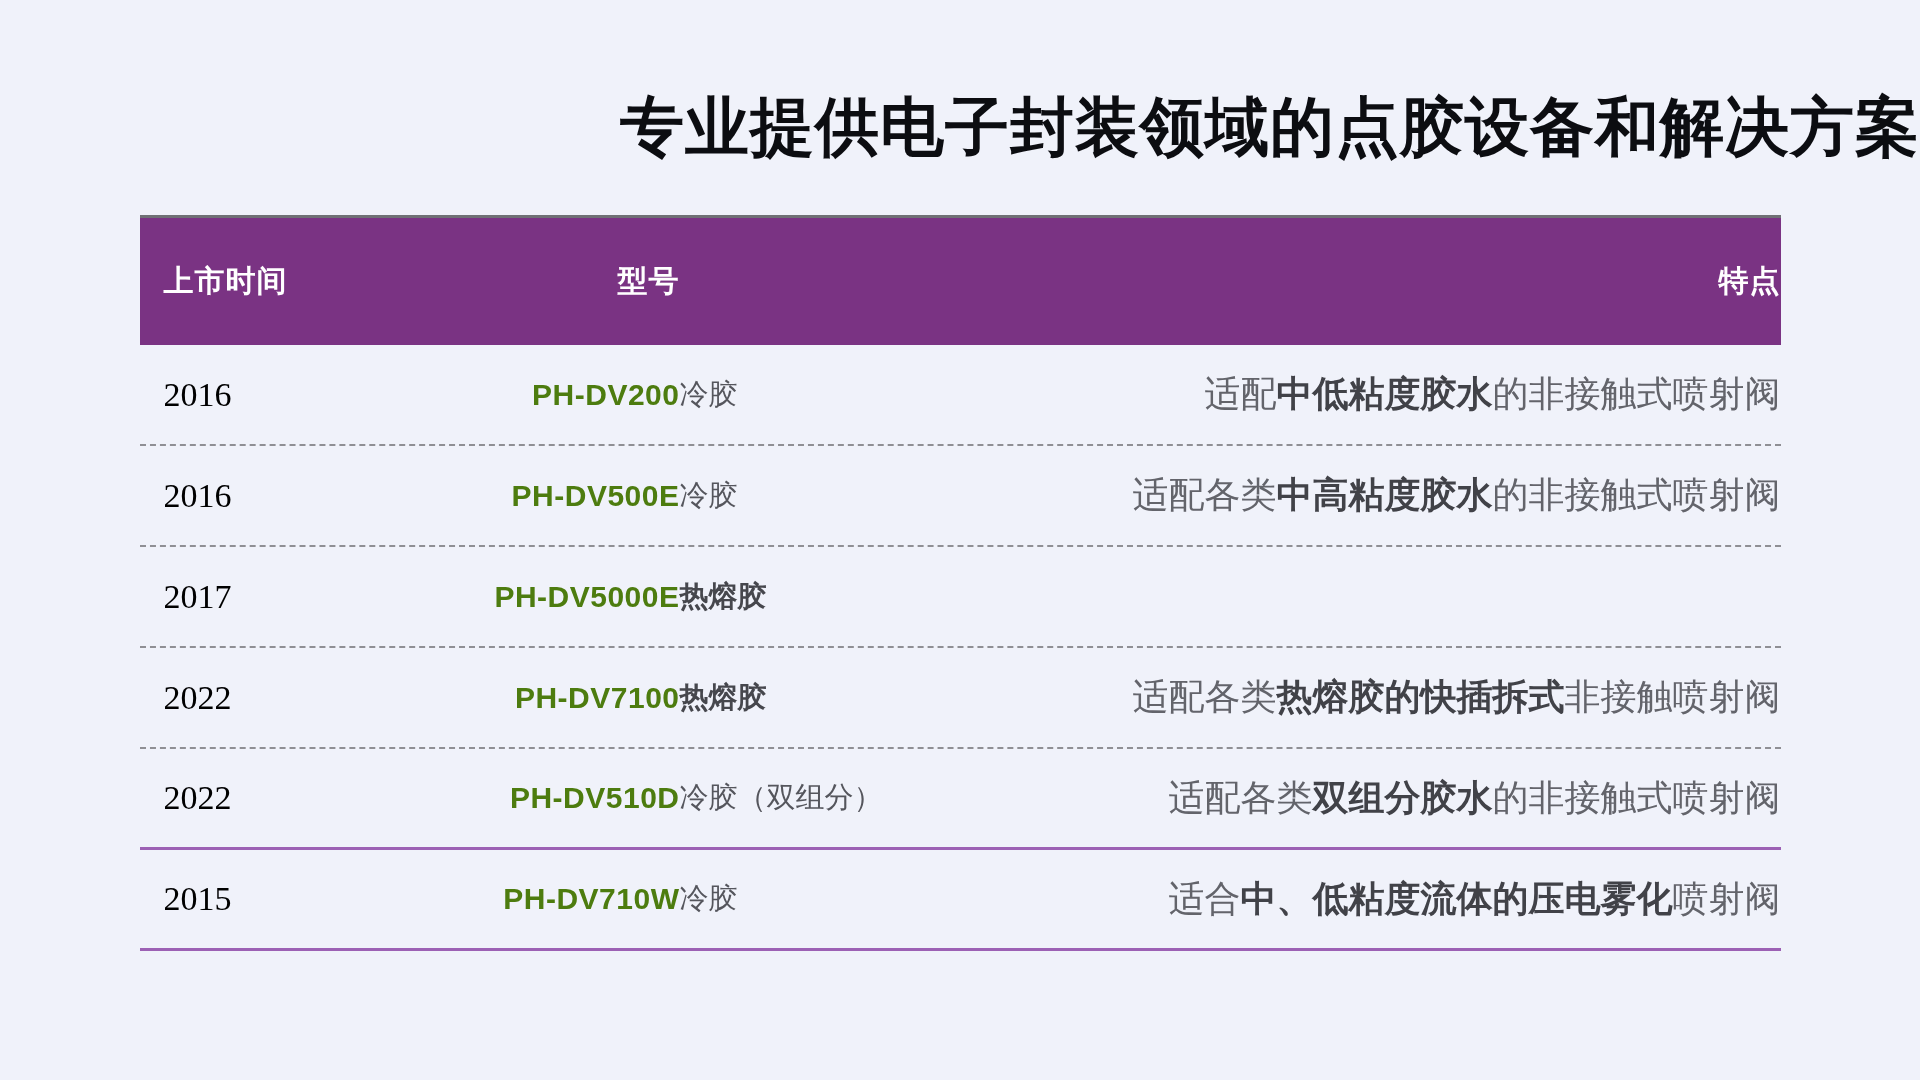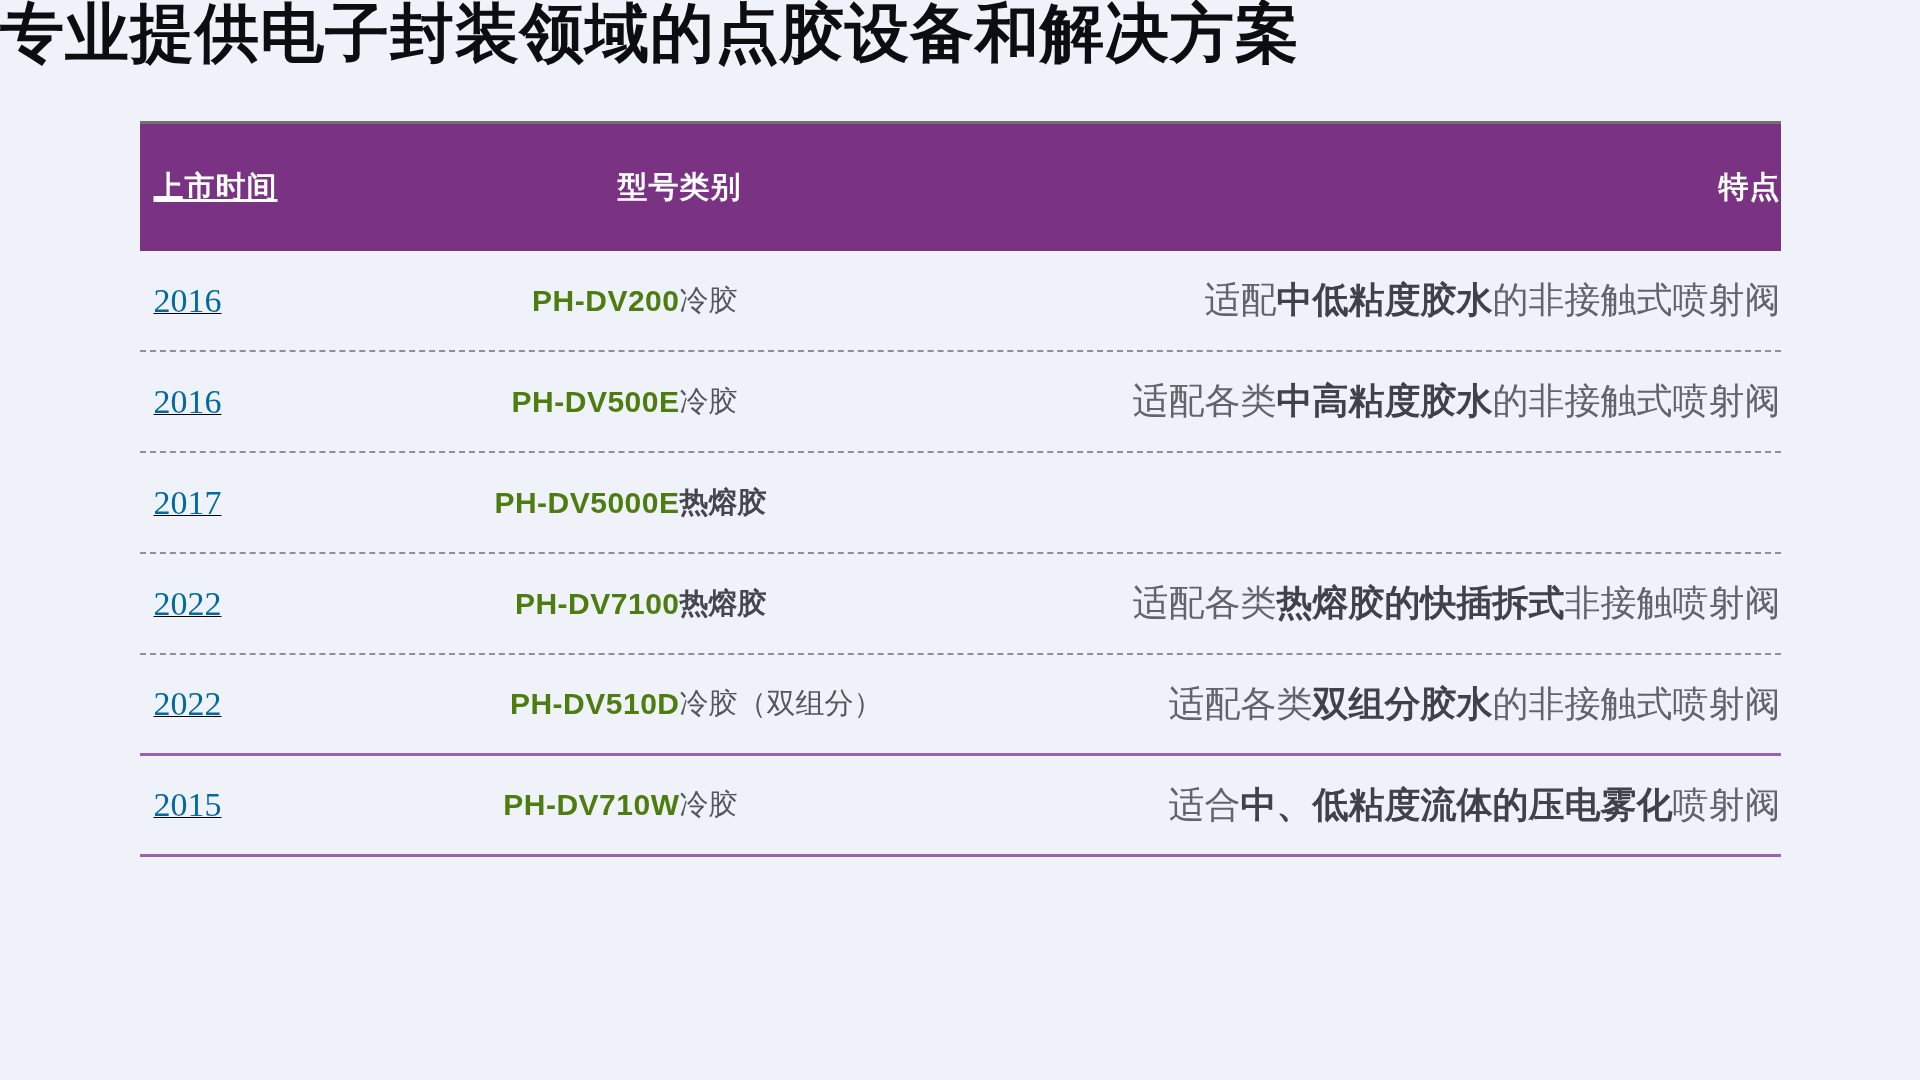--- a/index.html
+++ b/index.html
@@ -5,21 +5,22 @@
   * { margin:0; padding:0; box-sizing:border-box; }
   html,body { width:1920px; height:1080px; }
   body {
     background:#f0f2fa;
     font-family:"Liberation Sans","DejaVu Sans",sans-serif;
     overflow:hidden;
   }
   .page { position:relative; width:1920px; height:1080px; }
 
   .title {
-    text-align:left;
+    margin-top:94px;
+    text-align:right;
     font-size:64px;
     font-weight:900;
     color:#0c0d11;
     letter-spacing:1px;
     line-height:1.05;
   }
 
   .table {
     width:1641px;
     margin:54px auto 0 auto;
@@ -39,29 +40,29 @@
     letter-spacing:1px;
   }
   .row {
     display:flex;
     align-items:center;
     height:101px;
     border-bottom:2px dashed #8f8f94;
   }
   .row.solid-sep { border-bottom:3px solid #9c61b4; }
 
-  .col-year    { width:250px; padding-left:14px;text-decoration:underline; }
+  .col-year    { width:250px; padding-left:24px; }
   .col-model   { width:290px;text-align:right; }
   .col-cat     { width:346px; }
   .col-feature { flex:1;text-align:right; }
 
   .year {
     font-family:"Liberation Serif","DejaVu Serif",serif;
     font-size:34px;
-    color:#0369a1;
+    color:#000000;
   }
   .model {
     font-size:30px;
     font-weight:600;
     color:#4d7c0f;
     letter-spacing:0.5px;
   }
   .cat {
     font-size:29px;
     color:#55565d;
@@ -81,21 +82,20 @@
 
 <div class="page">
 
   <div class="title">专业提供电子封装领域的点胶设备和解决方案</div>
 
   <div class="table">
 
     <div class="thead">
       <div class="th col-year">上市时间</div>
       <div class="th col-model">型号</div>
-      <div class="th col-cat">类别</div>
       <div class="th col-feature">特点</div>
     </div>
 
     <div class="row">
       <div class="col-year"><span class="year">2016</span></div>
       <div class="col-model"><span class="model">PH-DV200</span></div>
       <div class="col-cat"><span class="cat" data-weight="normal">冷胶</span></div>
       <div class="col-feature feature"><span class="seg">适配</span><span class="seg-bold">中低粘度胶水</span><span class="seg">的非接触式喷射阀</span></div>
     </div>
 

